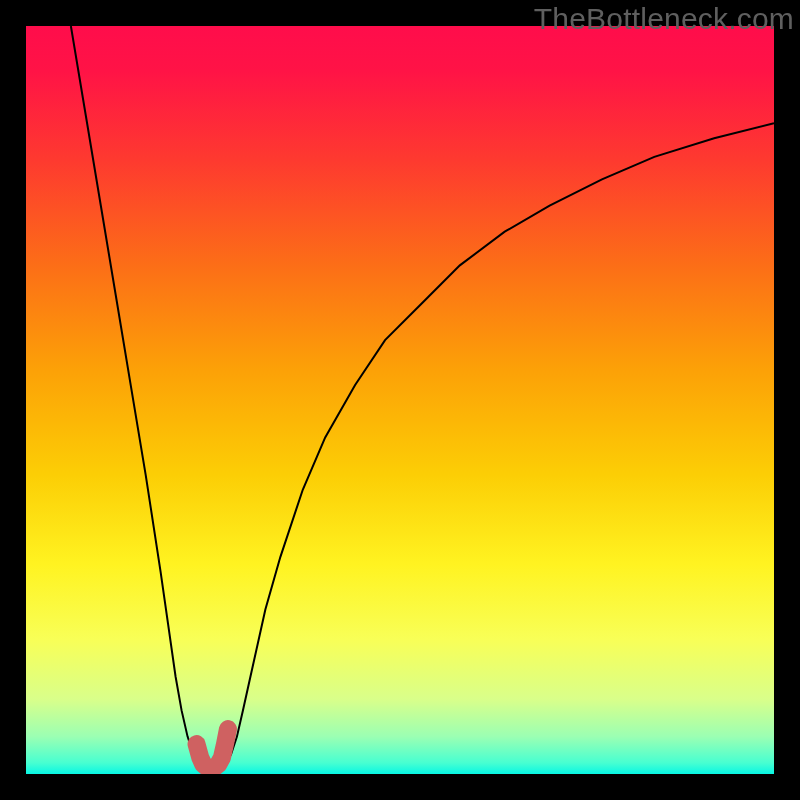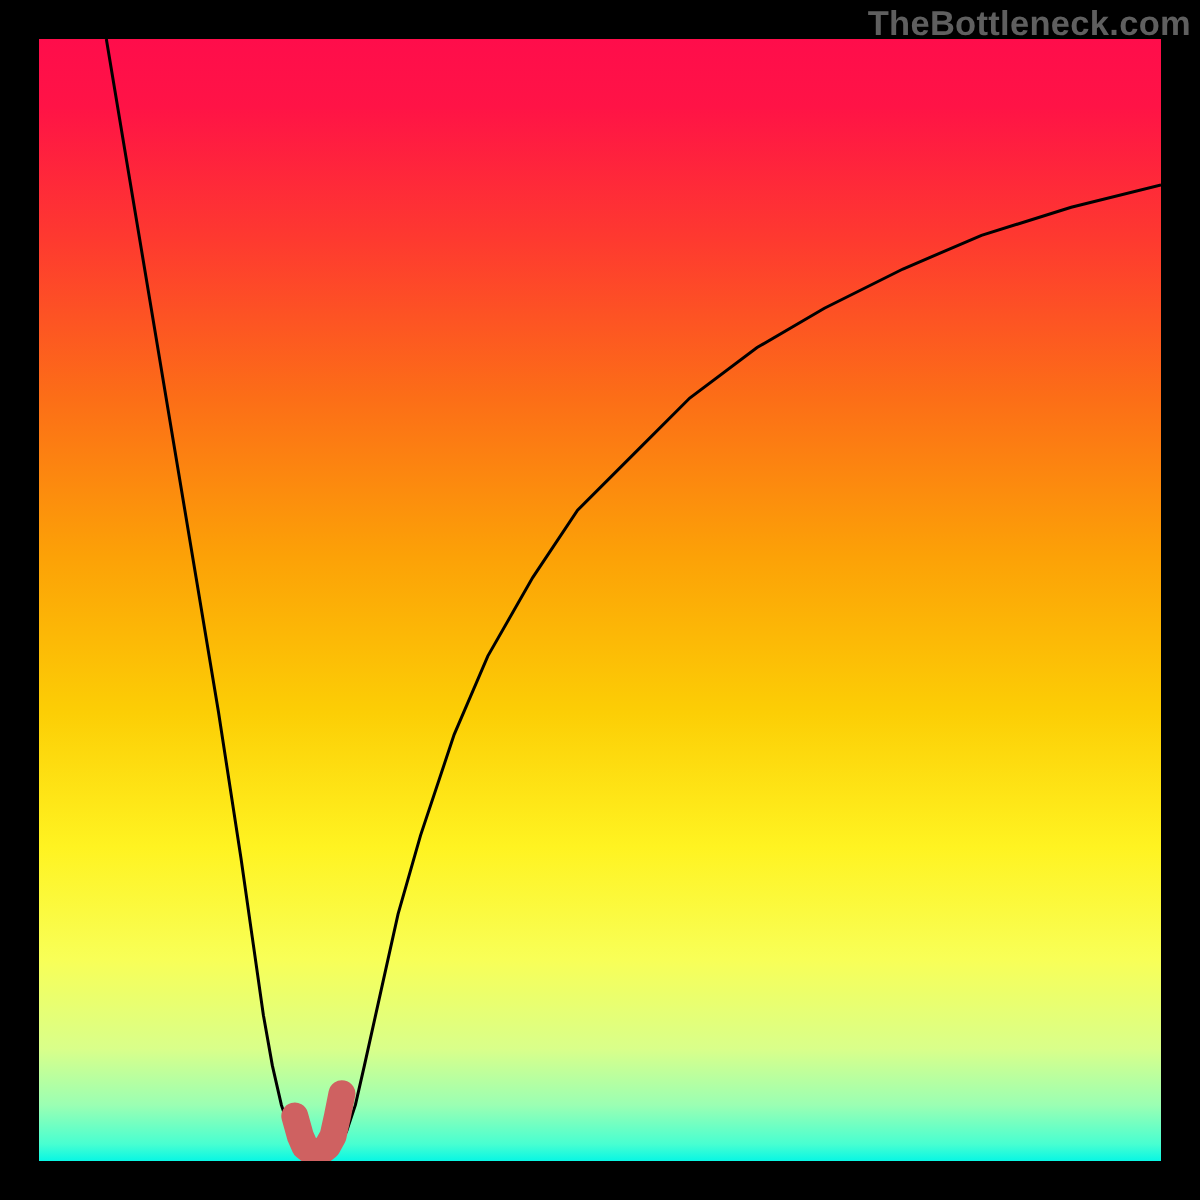--- a/index.html
+++ b/index.html
@@ -15,22 +15,22 @@
     position: relative;
     width: 800px;
     height: 800px;
     background: #000;
   }
   .watermark {
     position: absolute;
     top: 2px;
     right: 6px;
     color: #5f5f5f;
-    font-size: 23px;
-    font-weight: 700;
+    font-size: 30px;
+    font-weight: 400;
     letter-spacing: 0.2px;
     z-index: 50;
   }
   .plot {
     position: absolute;
     left: 26px;
     top: 26px;
     width: 748px;
     height: 748px;
     overflow: hidden;

